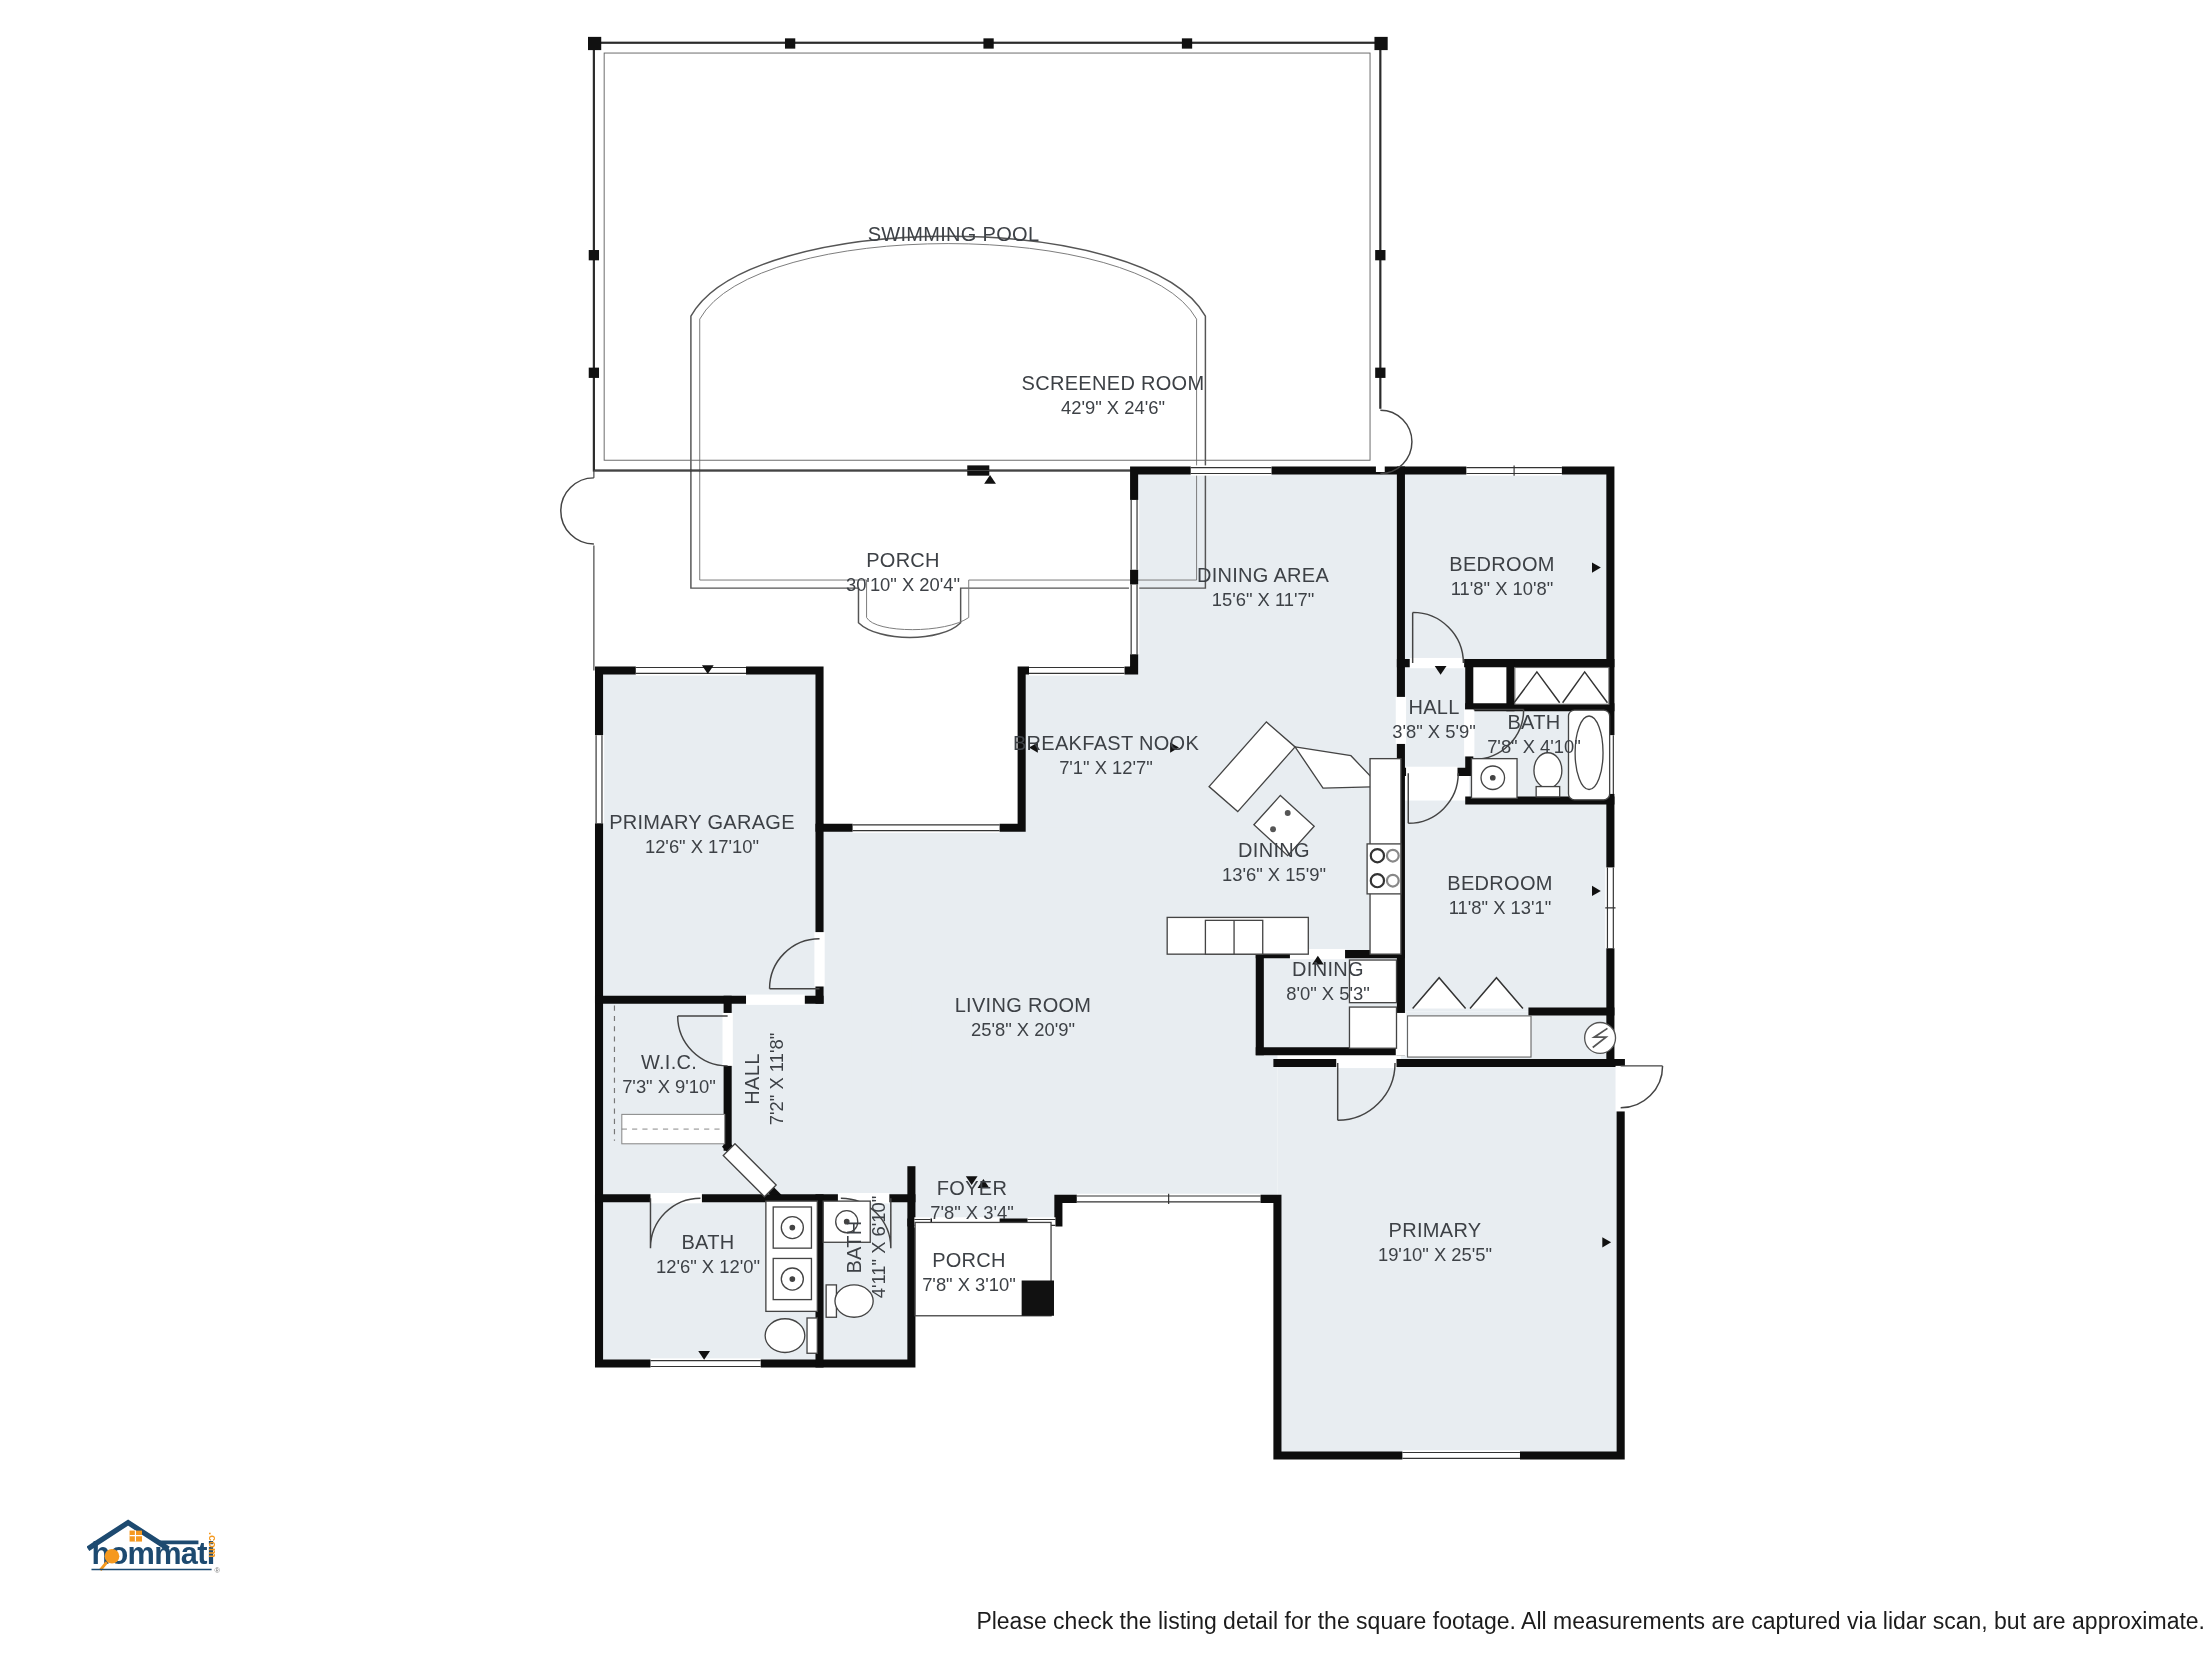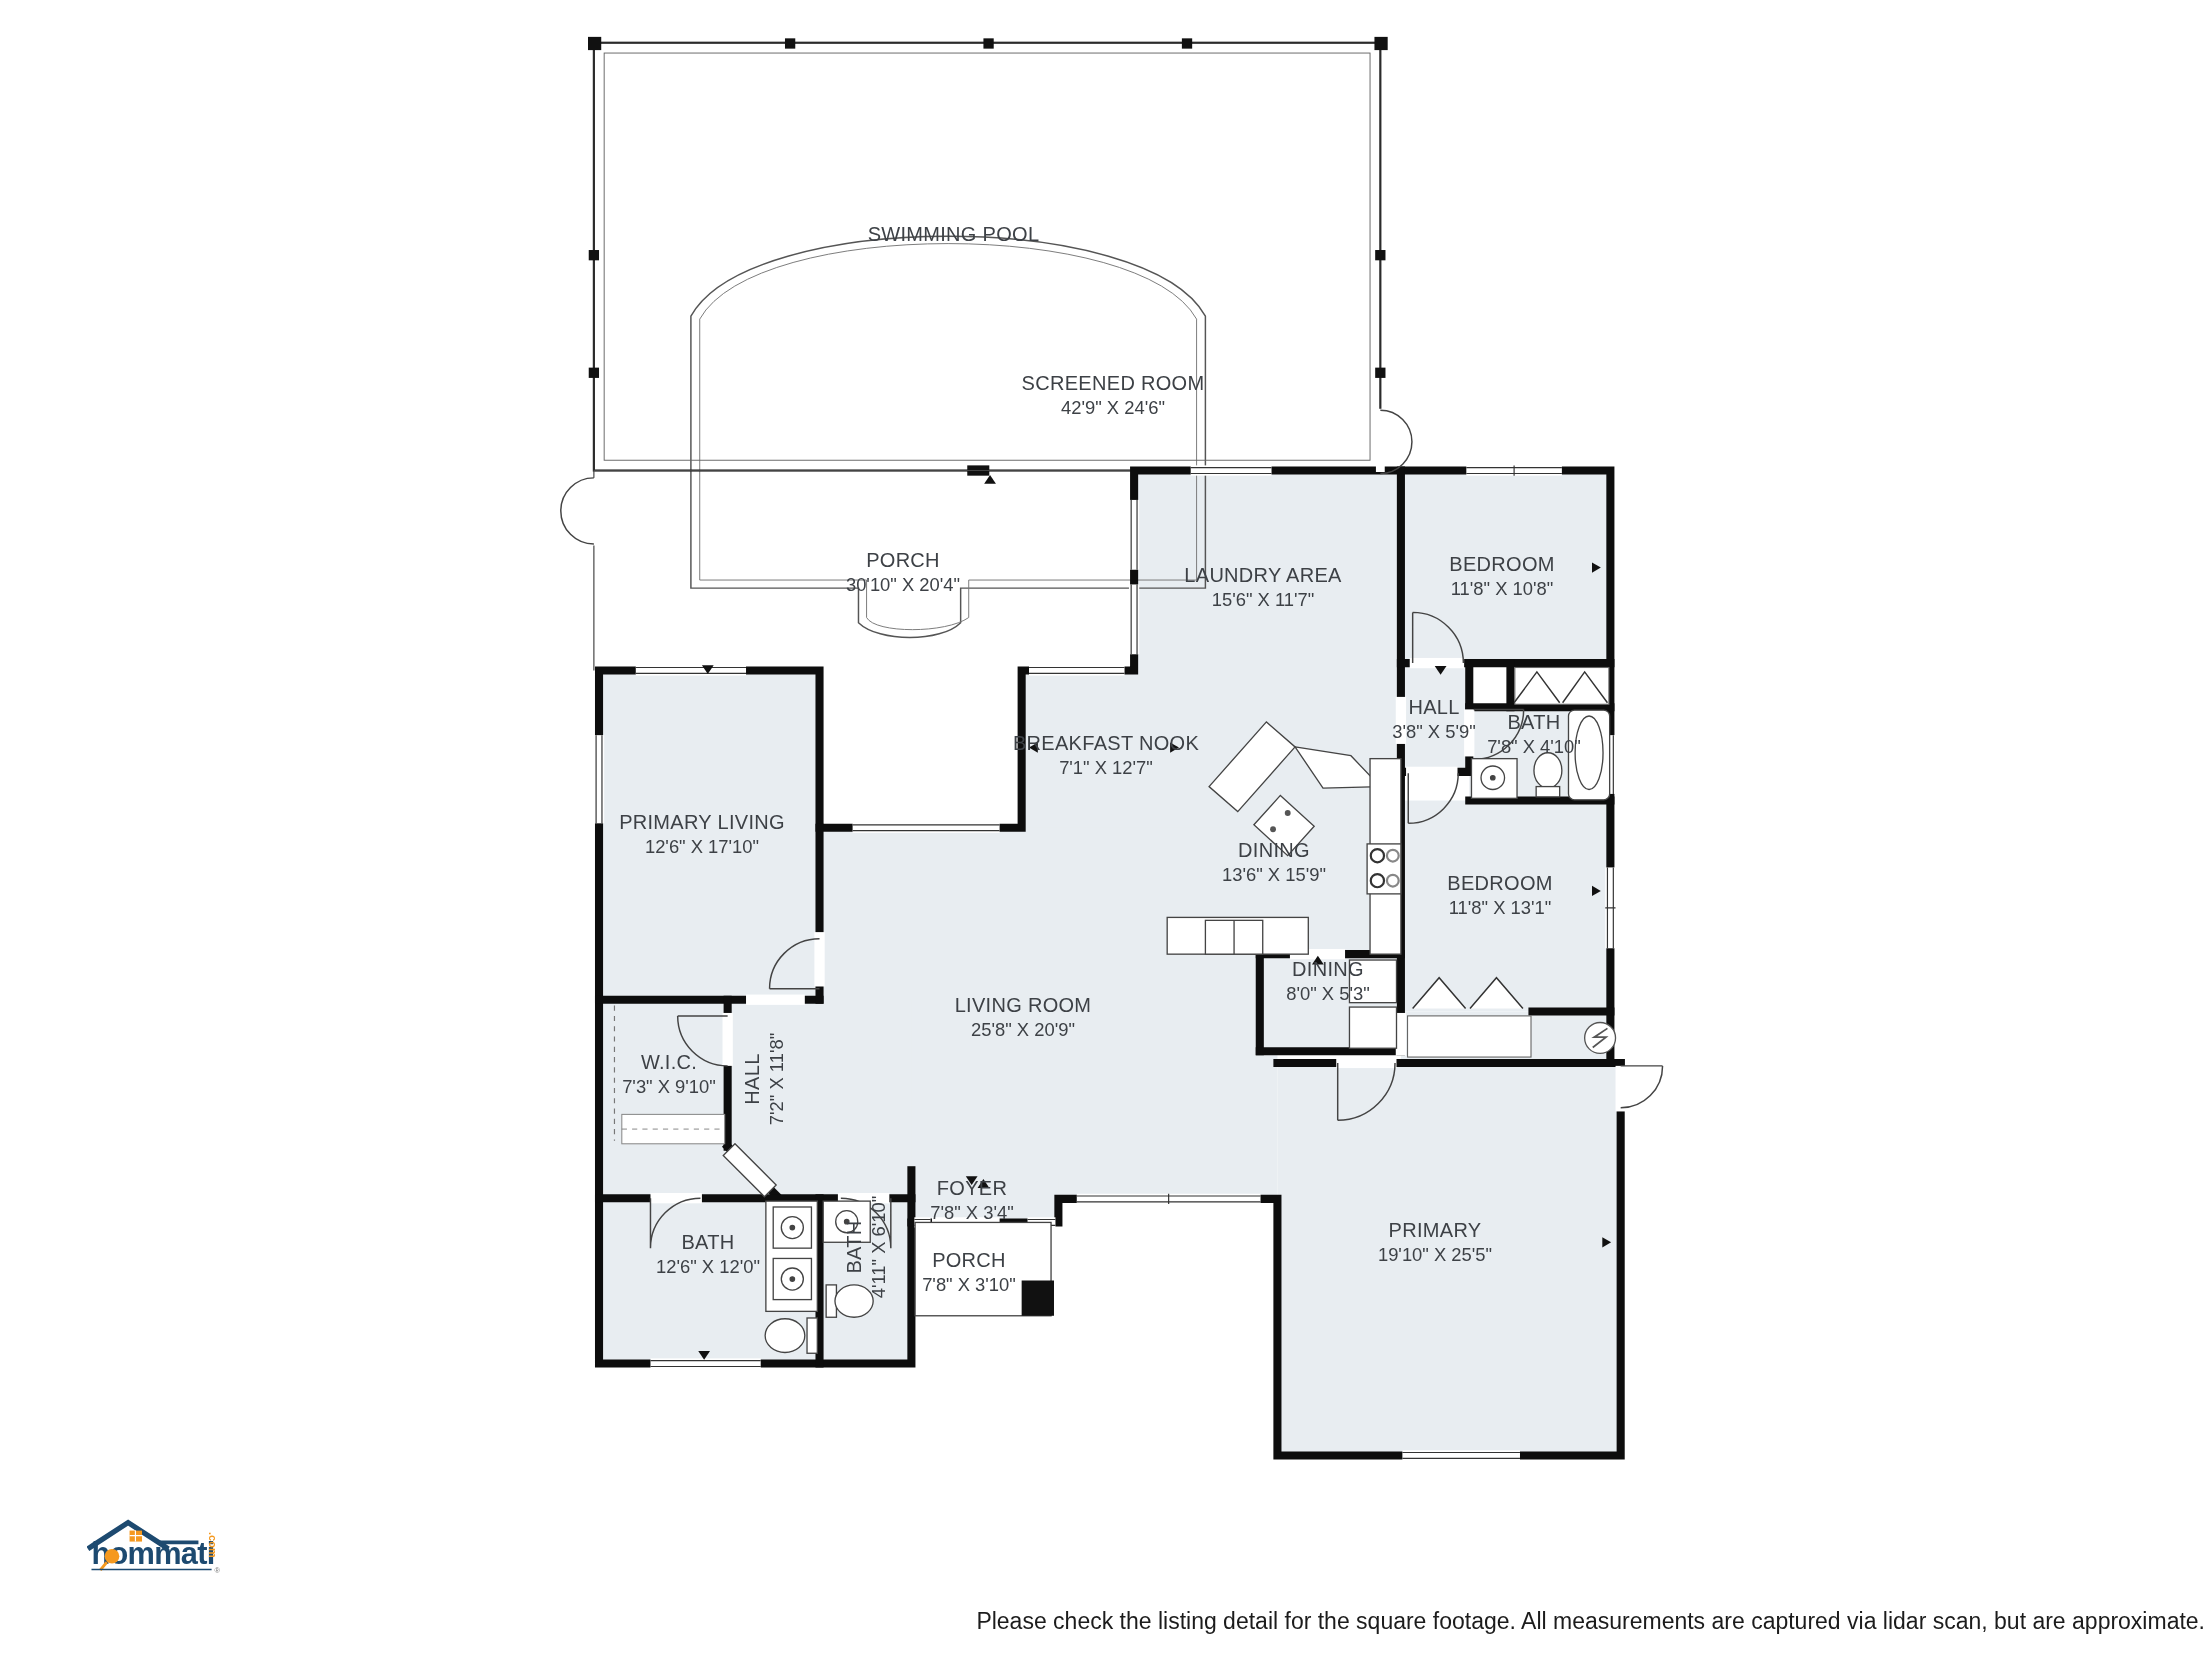--- a/index.html
+++ b/index.html
@@ -253,21 +253,21 @@
   </div>
   <div class="room-label" style="left:1113px;top:395px">
     <span class="nm">SCREENED ROOM</span>
     <span class="dm">42'9" X 24'6"</span>
   </div>
   <div class="room-label" style="left:903px;top:572px">
     <span class="nm">PORCH</span>
     <span class="dm">30'10" X 20'4"</span>
   </div>
   <div class="room-label" style="left:1263px;top:587px">
-    <span class="nm">LAUNDRY AREA</span>
+    <span class="nm">DINING AREA</span>
     <span class="dm">15'6" X 11'7"</span>
   </div>
   <div class="room-label" style="left:1502px;top:576px">
     <span class="nm">BEDROOM</span>
     <span class="dm">11'8" X 10'8"</span>
   </div>
   <div class="room-label" style="left:1434px;top:719px">
     <span class="nm">HALL</span>
     <span class="dm">3'8" X 5'9"</span>
   </div>
@@ -277,21 +277,21 @@
   </div>
   <div class="room-label" style="left:1106px;top:755px">
     <span class="nm">BREAKFAST NOOK</span>
     <span class="dm">7'1" X 12'7"</span>
   </div>
   <div class="room-label" style="left:1274px;top:862px">
     <span class="nm">DINING</span>
     <span class="dm">13'6" X 15'9"</span>
   </div>
   <div class="room-label" style="left:702px;top:834px">
-    <span class="nm">PRIMARY LIVING</span>
+    <span class="nm">PRIMARY GARAGE</span>
     <span class="dm">12'6" X 17'10"</span>
   </div>
   <div class="room-label" style="left:1500px;top:895px">
     <span class="nm">BEDROOM</span>
     <span class="dm">11'8" X 13'1"</span>
   </div>
   <div class="room-label" style="left:1328px;top:981px">
     <span class="nm">DINING</span>
     <span class="dm">8'0" X 5'3"</span>
   </div>

